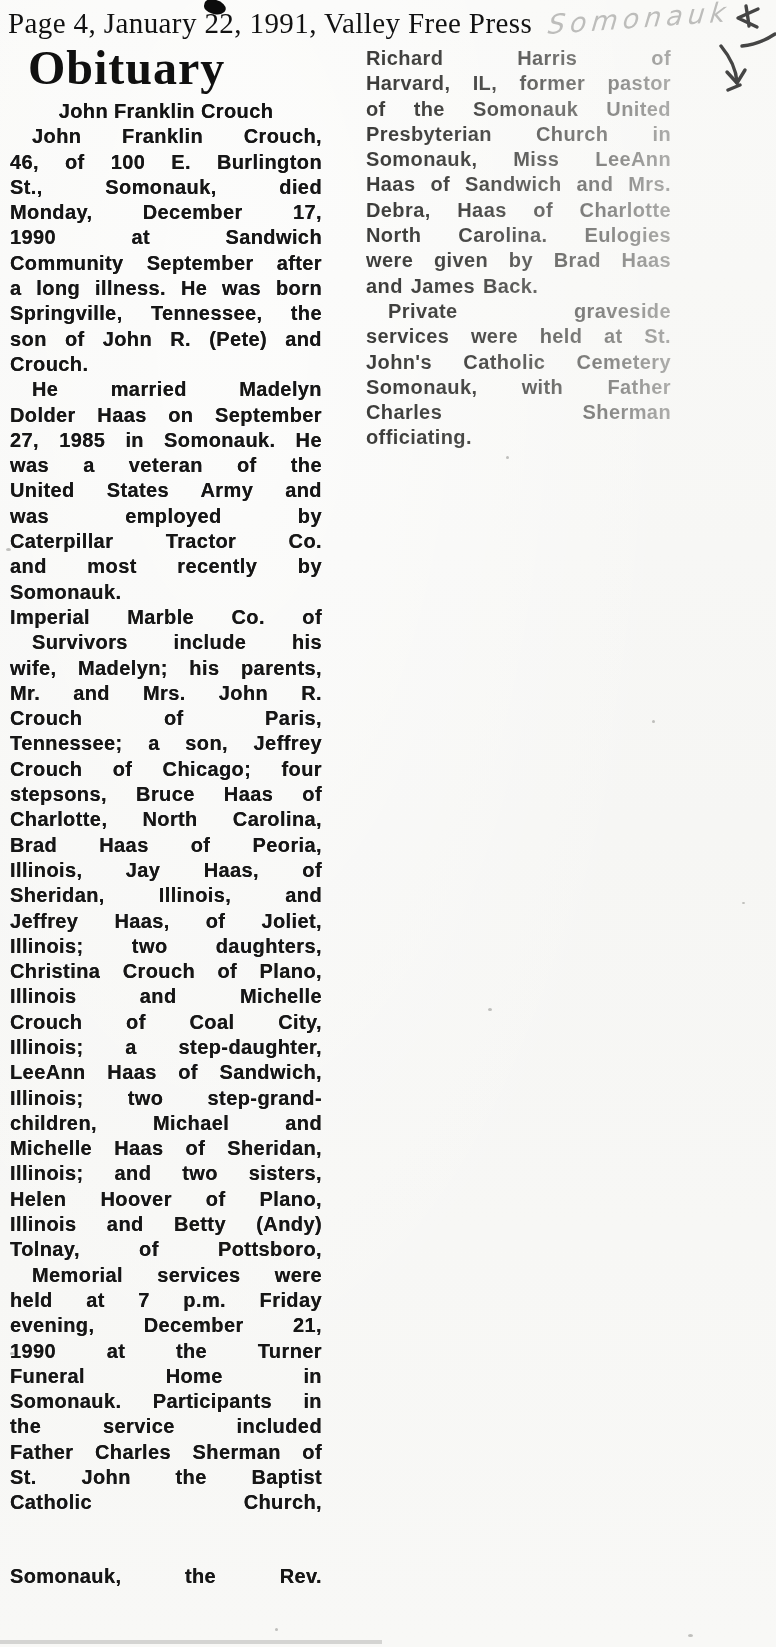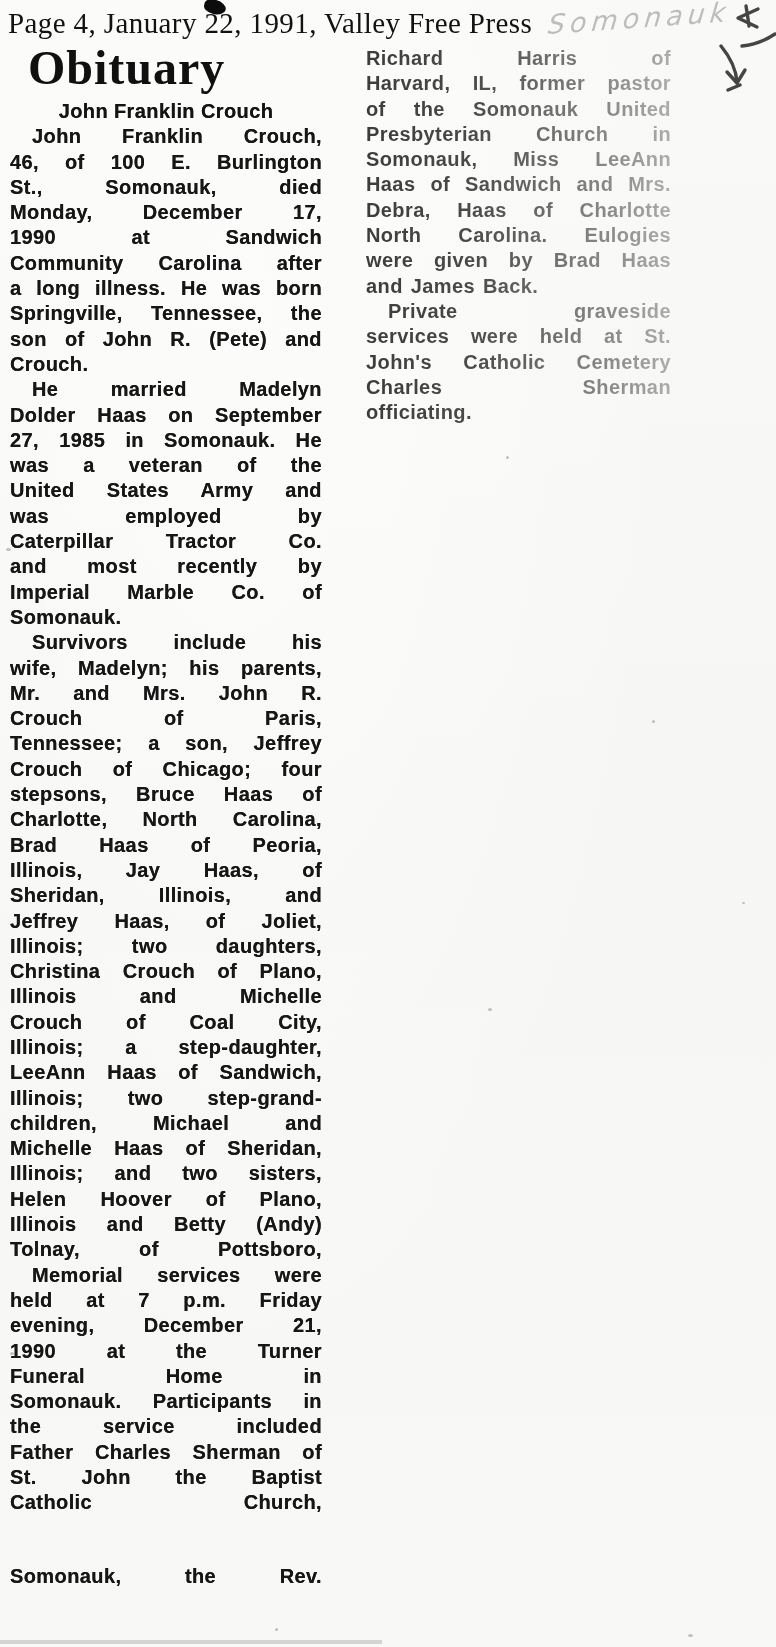--- a/index.html
+++ b/index.html
@@ -143,37 +143,37 @@
 
   <div class="col col-left">
     <div class="name-heading">John Franklin Crouch</div>
     <div>
         <div class="para">
           <div class="line indent">John Franklin Crouch,</div>
           <div class="line">46, of 100 E. Burlington</div>
           <div class="line">St., Somonauk, died</div>
           <div class="line">Monday, December 17,</div>
           <div class="line">1990 at Sandwich</div>
-          <div class="line">Community Carolina after</div>
+          <div class="line">Community September after</div>
           <div class="line">a long illness. He was born</div>
           <div class="line">Springville, Tennessee, the</div>
           <div class="line">son of John R. (Pete) and</div>
           <div class="line last">Crouch.</div>
         </div>
         <div class="para">
           <div class="line indent">He married Madelyn</div>
           <div class="line">Dolder Haas on September</div>
           <div class="line">27, 1985 in Somonauk. He</div>
           <div class="line">was a veteran of the</div>
           <div class="line">United States Army and</div>
           <div class="line">was employed by</div>
           <div class="line">Caterpillar Tractor Co.</div>
           <div class="line">and most recently by</div>
+          <div class="line last">Somonauk.</div>
           <div class="line">Imperial Marble Co. of</div>
-          <div class="line last">Somonauk.</div>
         </div>
         <div class="para">
           <div class="line indent">Survivors include his</div>
           <div class="line">wife, Madelyn; his parents,</div>
           <div class="line">Mr. and Mrs. John R.</div>
           <div class="line">Crouch of Paris,</div>
           <div class="line">Tennessee; a son, Jeffrey</div>
           <div class="line">Crouch of Chicago; four</div>
           <div class="line">stepsons, Bruce Haas of</div>
           <div class="line">Charlotte, North Carolina,</div>
@@ -222,20 +222,21 @@
           <div class="line">Haas of Sandwich and Mrs.</div>
           <div class="line">Debra, Haas of Charlotte</div>
           <div class="line">North Carolina. Eulogies</div>
           <div class="line">were given by Brad Haas</div>
           <div class="line last">and James Back.</div>
         </div>
         <div class="para">
           <div class="line indent">Private graveside</div>
           <div class="line">services were held at St.</div>
           <div class="line">John's Catholic Cemetery</div>
+          <div class="line">Somonauk, with Father</div>
           <div class="line">Charles Sherman</div>
           <div class="line last">officiating.</div>
         </div>
       </div>
   </div>
 
   <div class="bottom-bar"></div>
   <div class="speck" style="left:506px; top:456px; width:3px; height:3px;"></div>
   <div class="speck" style="left:488px; top:1008px; width:4px; height:3px;"></div>
   <div class="speck" style="left:742px; top:902px; width:3px; height:2px;"></div>

